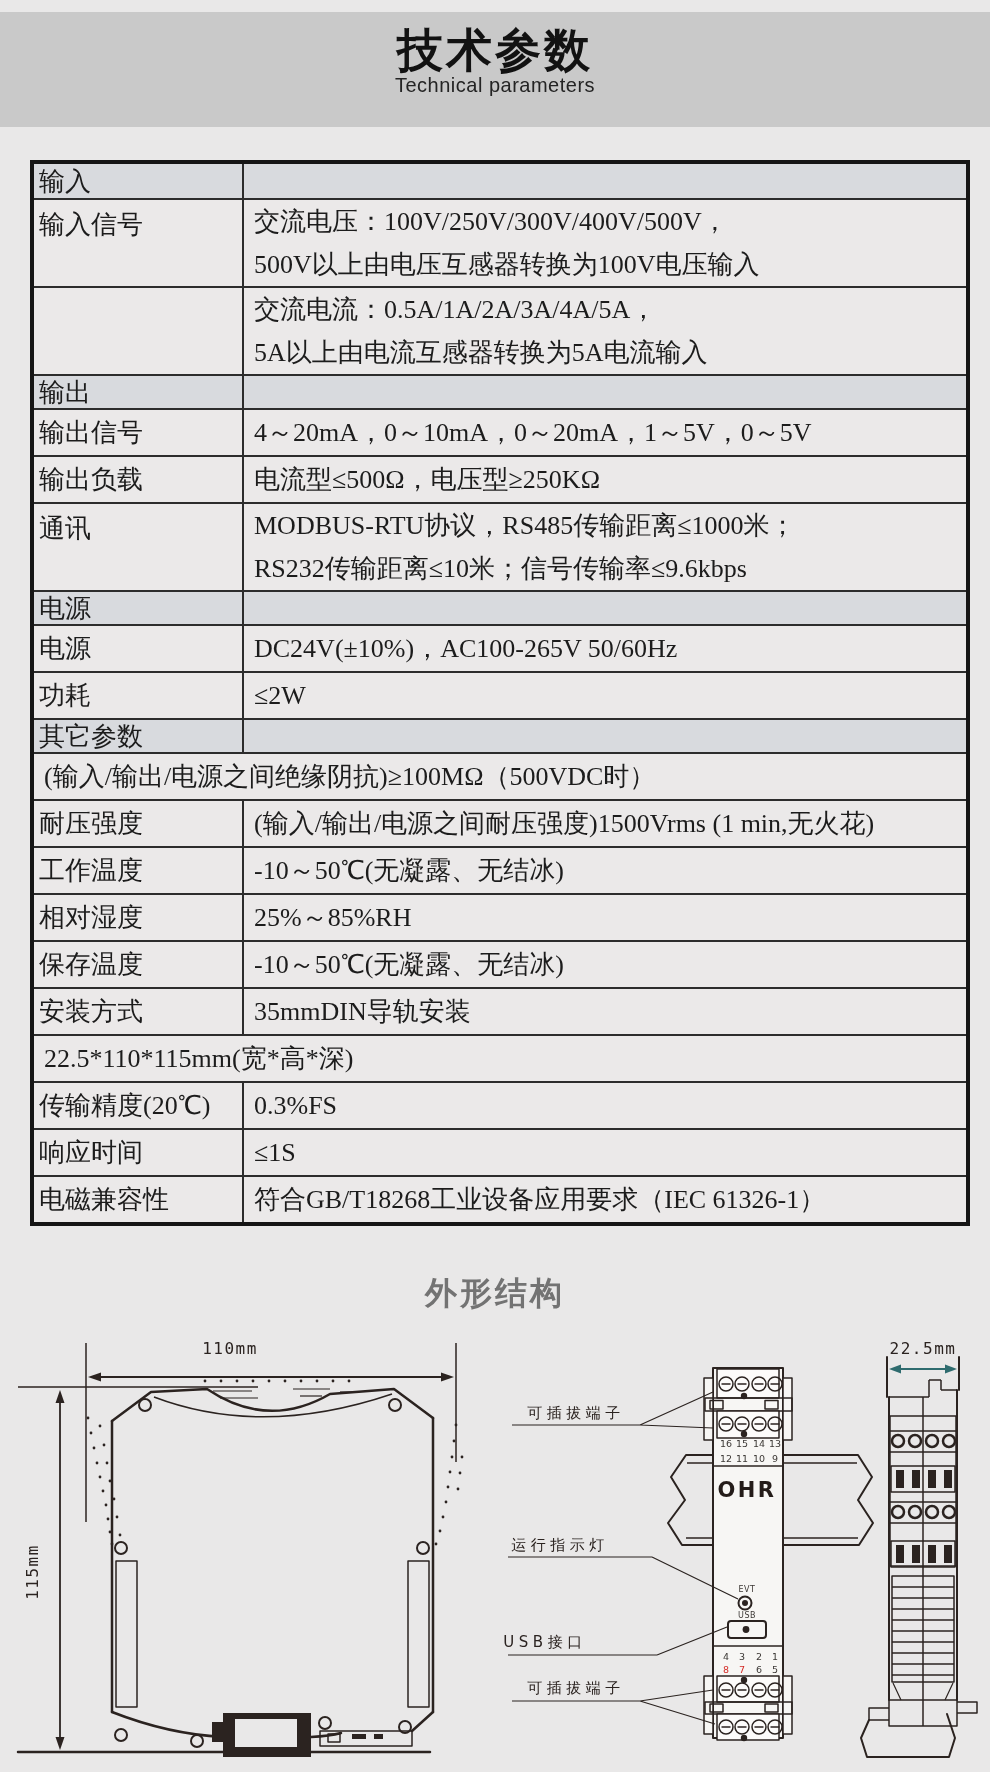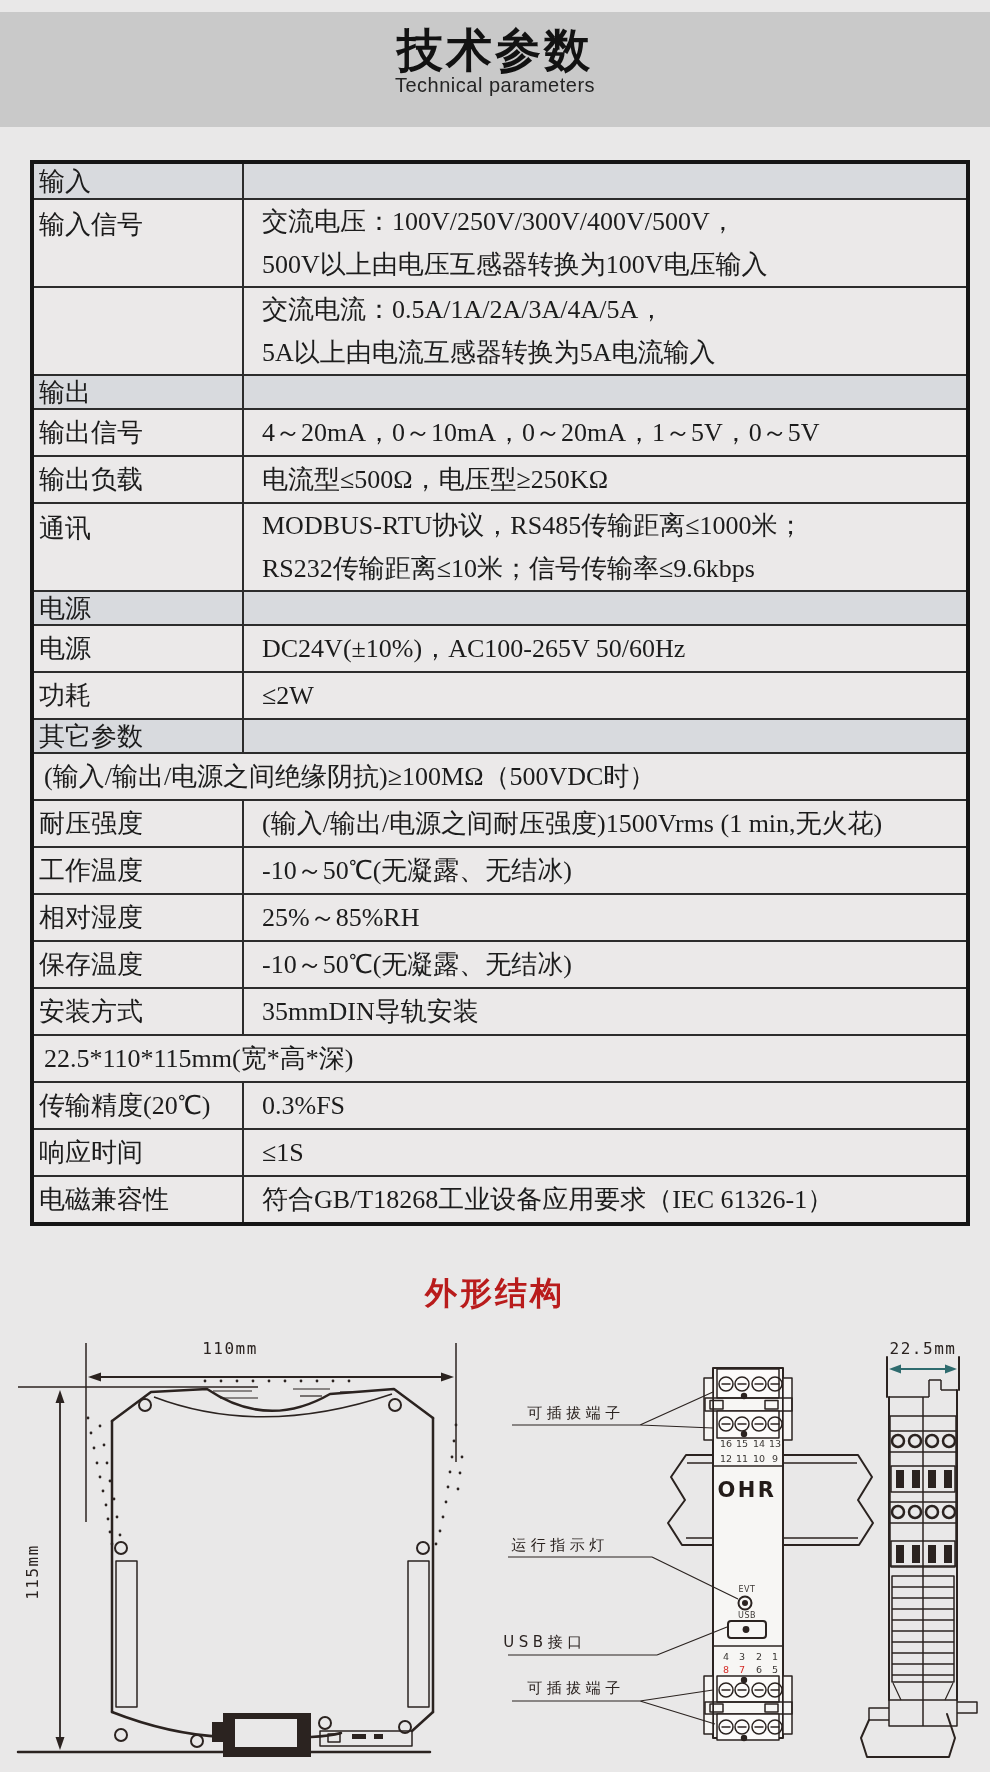--- a/index.html
+++ b/index.html
@@ -8,36 +8,36 @@
   
   .masthead{position:absolute;left:0;top:12px;width:990px;height:115px;background:#c9c9c9;
             text-align:center;box-sizing:border-box;padding-top:13px;}
   .masthead h1{margin:0;font-family:"DejaVu Sans",sans-serif;font-weight:bold;
                font-size:46px;line-height:1.12;letter-spacing:3px;color:#121212;}
   .masthead .sub{font-family:Liberation Sans, sans-serif;font-size:20px;color:#242424;
                  letter-spacing:0.5px;margin-top:-3px;transform:scaleY(1.02);}
   
   .spec-table{position:absolute;left:30px;top:160px;width:932px;
               border:4px solid #151515;background:#ebe9e9;}
-  .tr{display:flex;box-sizing:border-box;border-top:2px solid #2c2c2c;gap:8px;}
+  .tr{display:flex;box-sizing:border-box;border-top:2px solid #2c2c2c;}
   .tr:first-child{border-top:none;}
   .tr.section{height:34px;background:#d8dade;}
   .tr.single{height:47px;}
   .tr.tall{height:88px;}
   .td{box-sizing:border-box;}
   .td.label{width:210px;border-right:2px solid #2c2c2c;display:flex;align-items:center;
             padding-left:5px;font-size:26px;white-space:nowrap;overflow:hidden;}
   .tr.tall .td.label{align-items:flex-start;padding-top:7px;}
   .td.value{flex:1;display:flex;flex-direction:column;justify-content:center;
             padding-left:10px;font-size:26px;}
   .vline{line-height:43px;white-space:nowrap;}
   
   .outline-title{position:absolute;left:0;top:1272px;width:990px;margin:0;text-align:center;
                  font-family:"DejaVu Sans",sans-serif;font-weight:bold;font-size:32px;
-                 letter-spacing:3px;color:#b91c1c;}
+                 letter-spacing:3px;color:#737373;}
   .drawing{position:absolute;left:0;top:1330px;width:990px;height:442px;}
   
   .s{stroke:#2b2320;fill:none;stroke-width:2.5;stroke-linejoin:round;stroke-linecap:round;}
   .s2{stroke:#2b2320;fill:none;stroke-width:2;stroke-linejoin:round;stroke-linecap:round;}
   .s15{stroke:#2b2320;fill:none;stroke-width:1.5;stroke-linejoin:round;}
   .thin{stroke:#2b2320;fill:none;stroke-width:1.2;}
   .dimln{stroke:#2b2320;fill:none;stroke-width:1.8;}
   .fillk{fill:#2b2320;stroke:none;}
   .dot{fill:#2b2320;stroke:none;}
   .facefill{fill:#f7f6f4;}

